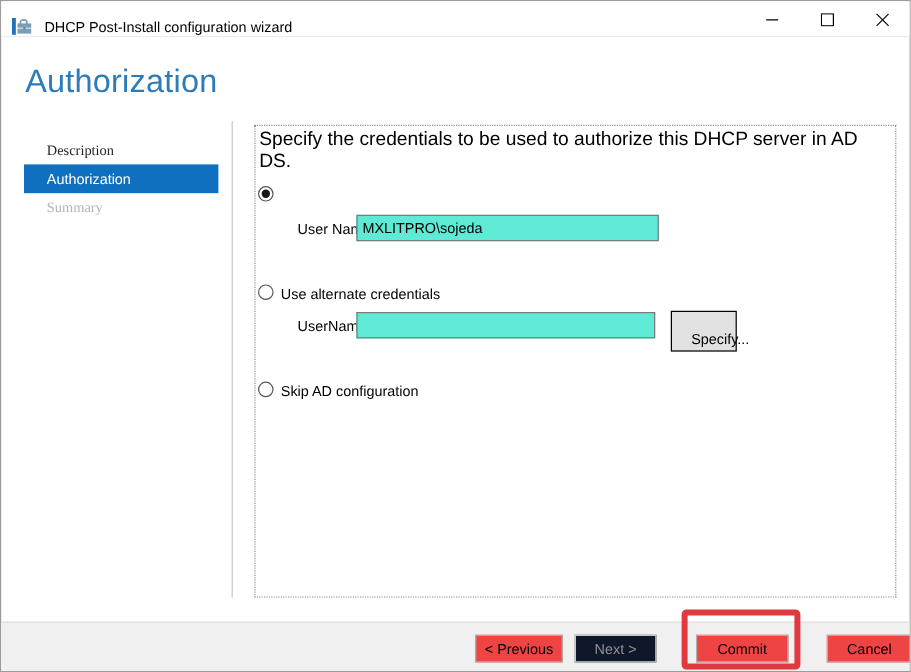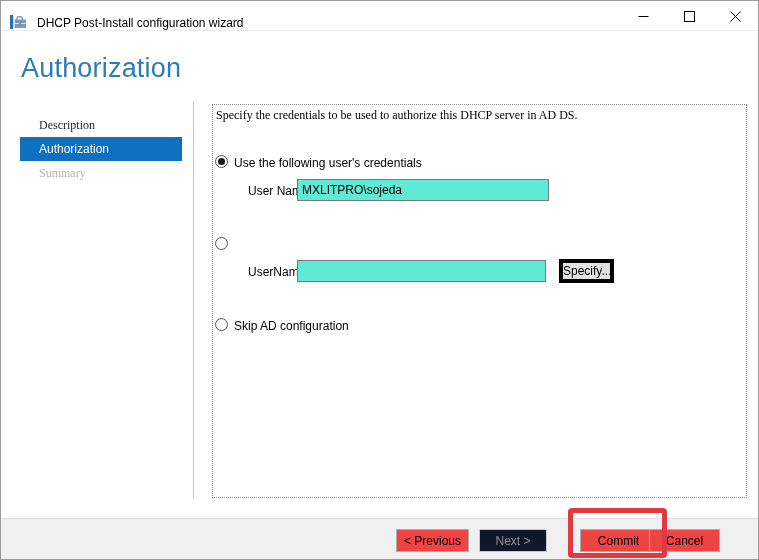--- a/index.html
+++ b/index.html
@@ -30,54 +30,54 @@
     padding-left:19px;font-size:12px;}
   .side-item.normal{color:#262626;font-family:Liberation Serif, serif;}
   .side-item.selected{background:#0e70bf;color:#ffffff;}
   .side-item.disabled{color:#b4b4b4;}
   .v-sep{position:absolute;left:192px;top:100px;width:1px;height:397px;background:#c6c6c6;}
   
   .content-panel{
     position:absolute;left:211px;top:103px;width:535px;height:394px;
     border:1px dotted #8f8f8f;background:#fff;
   }
-  .instruction{position:absolute;left:215px;top:107px;width:520px;font-size:12px;color:#000;font-family:Liberation Serif, serif;}
+  .instruction{position:absolute;left:215px;top:107px;width:520px;font-size:16px;color:#000;}
   .radio{
     position:absolute;width:13px;height:13px;border:1px solid #565656;border-radius:50%;
     background:#fff;
   }
   .radio.checked::after{
     content:"";position:absolute;left:2px;top:2px;width:7px;height:7px;border-radius:50%;
     background:#151515;
   }
   .radio-label{position:absolute;font-size:12px;color:#000;}
   .field-label{position:absolute;font-size:12px;color:#000;}
   .text-input{
     position:absolute;height:22px;border:1px solid #7a7a7a;background:#5eead4;
     font-family:"Liberation Sans",sans-serif;font-size:12px;color:#000;padding:0 4px;outline:none;
   }
   .specify-btn{
     position:absolute;left:558px;top:258px;width:55px;height:24px;
-    background:#e1e1e1;border:4px solid #000000;font-family:"Liberation Sans",sans-serif;
-    font-size:12px;color:#000;padding:0;
+    background:#e1e1e1;border:1px solid #000000;font-family:"Liberation Sans",sans-serif;
+    font-size:12px;color:#000;padding:16px;
   }
   
   .footer{
     position:absolute;left:0;top:517px;width:100%;height:43px;
     background:#f0f0f0;border-top:1px solid #dfdfdf;
   }
   .btn{
     position:absolute;top:528px;height:23px;background:#ef4444;border:1px solid #adadad;
     font-family:"Liberation Sans",sans-serif;font-size:12px;color:#000;padding:0;
   }
   .btn:disabled{background:#0f172a;border-color:#c9c9c9;color:#8f8f8f;}
   .btn-prev{left:395px;width:73px;}
   .btn-next{left:478px;width:68px;}
   .btn-commit{left:579px;width:77px;}
-  .btn-cancel{left:648px;width:71px;}
+  .btn-cancel{left:688px;width:71px;}
   .annotation-rect{
     position:absolute;left:567px;top:507px;width:99px;height:50px;
     border:5px solid #e0393f;border-radius:4px;pointer-events:none;z-index:5;
   }
 </style>
 </head>
 <body>
 
 <div class="window">
 
@@ -114,25 +114,25 @@
 
   <div class="side-item normal" style="top:112px;">Description</div>
   <div class="side-item selected" style="top:136px;">Authorization</div>
   <div class="side-item disabled" style="top:160px;font-family:Liberation Serif, serif;">Summary</div>
   <div class="v-sep"></div>
 
   <div class="content-panel"></div>
   <div class="instruction">Specify the credentials to be used to authorize this DHCP server in AD DS.</div>
 
   <span class="radio checked" style="left:214px;top:154px;"></span>
-  <span class="radio-label" style="left:233px;top:155px;">Use the following user's credentials</span>
   <span class="field-label" style="left:247px;top:183px;">User Name:</span>
   <input class="text-input" style="left: 296px; top: 178px; width: 252px;" value="MXLITPRO\sojeda">
 
   <span class="radio" style="left:214px;top:236px;"></span>
+  <span class="radio-label" style="left:233px;top:237px;">Use alternate credentials</span>
   <span class="field-label" style="left:247px;top:264px;">UserName:</span>
   <input class="text-input" style="left: 296px; top: 259px; width: 249px;" value="">
   <button class="specify-btn">Specify...</button>
 
   <span class="radio" style="left:214px;top:317px;"></span>
   <span class="radio-label" style="left:233px;top:318px;">Skip AD configuration</span>
 
   <div class="footer"></div>
   <button class="btn btn-prev">&lt; Previous</button>
   <button class="btn btn-next" disabled="">Next &gt;</button>

